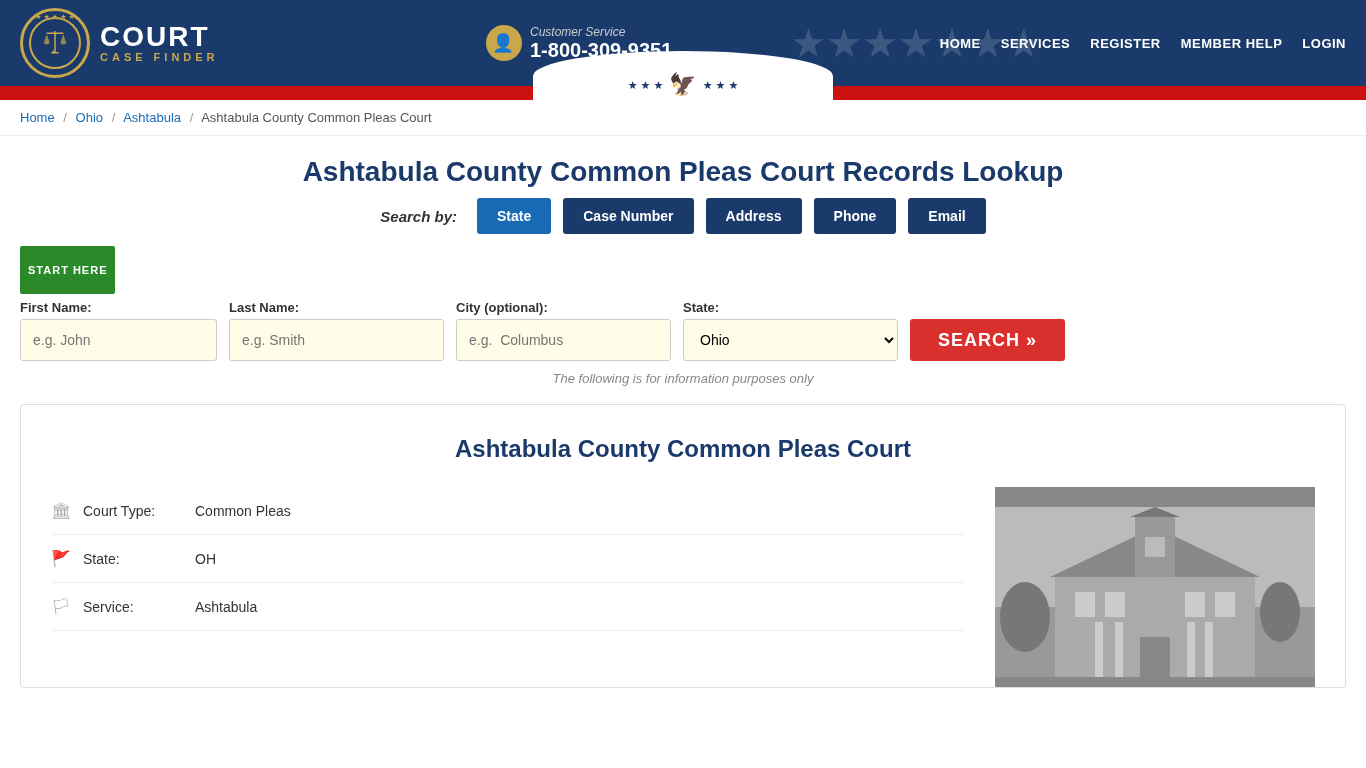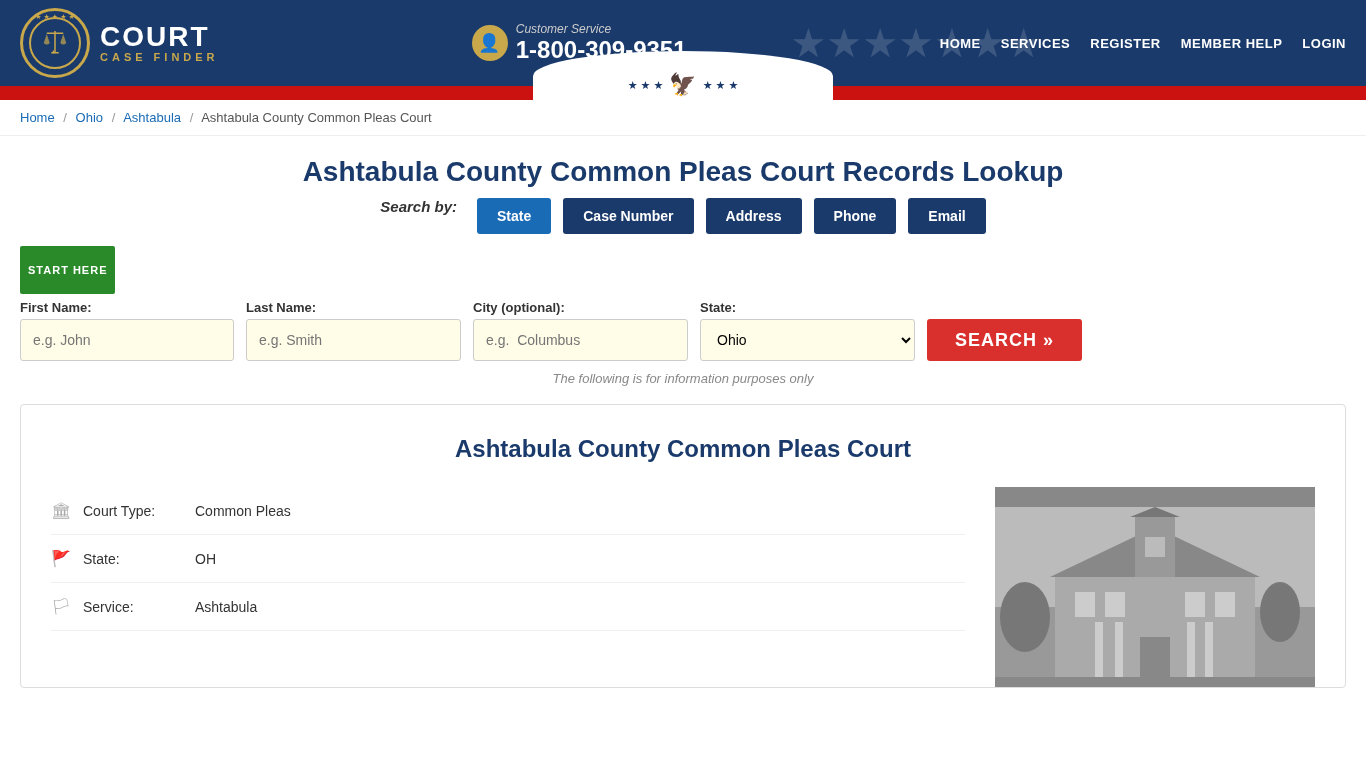--- a/index.html
+++ b/index.html
@@ -78,21 +78,21 @@
       height: 36px;
       border-radius: 50%;
       background: #c8a84b;
       display: flex;
       align-items: center;
       justify-content: center;
       font-size: 18px;
     }
     .header-phone-text { display: flex; flex-direction: column; }
     .header-phone-text .cs-label { font-style: italic; font-size: 12px; color: #ccc; }
-    .header-phone-text .cs-number { font-size: 24px; font-weight: bold; color: #fff; }
+    .header-phone-text .cs-number { font-size: 20px; font-weight: bold; color: #fff; }
 
     
     .header-stars {
       position: absolute;
       right: 300px;
       top: 0;
       width: 300px;
       height: 100%;
       display: flex;
       align-items: center;
@@ -167,20 +167,21 @@
       text-align: center;
       font-size: 28px;
       font-weight: bold;
       color: #1a3a6b;
       margin-bottom: 10px;
     }
 
     
     .search-by-row {
       display: flex;
+      align-items: center;
       justify-content: center;
       gap: 12px;
       margin-bottom: 12px;
     }
     .search-by-label {
       font-style: italic;
       font-weight: bold;
       font-size: 15px;
       color: #333;
       margin-right: 8px;
@@ -228,21 +229,21 @@
     }
     .form-group input, .form-group select {
       border: 1px solid #ccc;
       background: #fffde7;
       padding: 10px 12px;
       font-size: 14px;
       border-radius: 3px;
       outline: none;
       height: 42px;
     }
-    .fn-group { width: 214px; justify-content: flex-end; }
+    .fn-group { width: 197px; justify-content: flex-end; }
     .ln-group { width: 215px; }
     .city-group { width: 215px; }
     .state-group { width: 215px; }
 
     .search-btn {
       background: #d9302e;
       color: #fff;
       border: none;
       padding: 0 28px;
       height: 42px;

